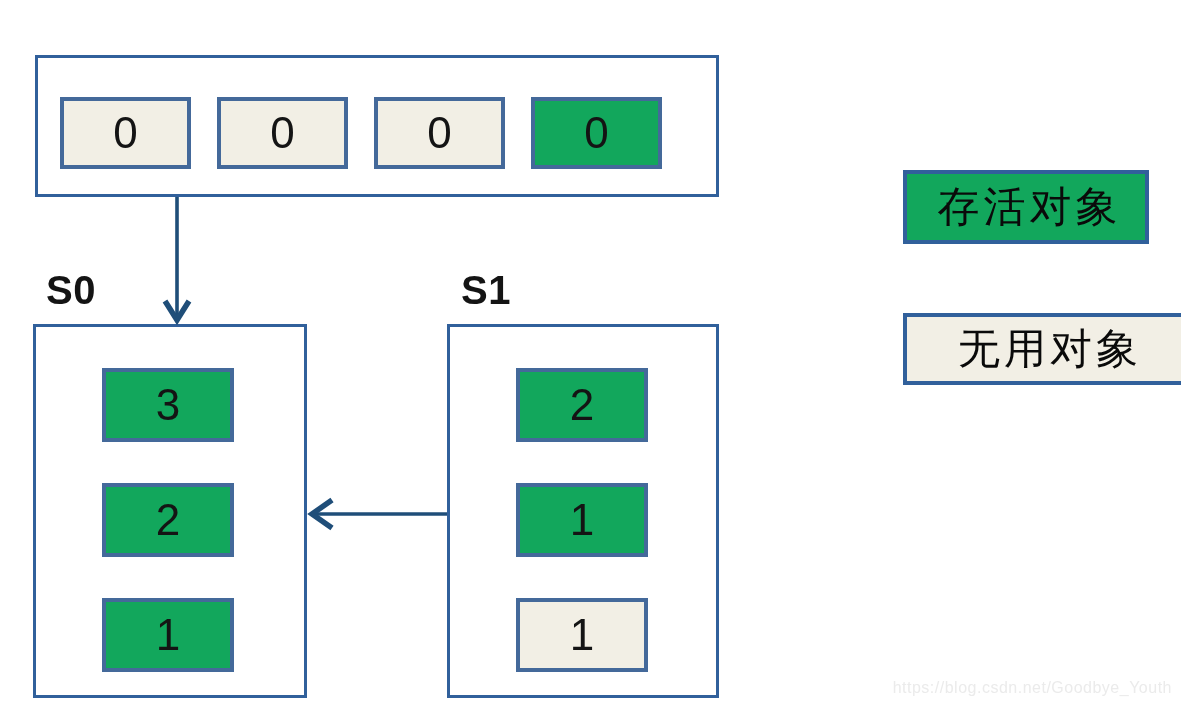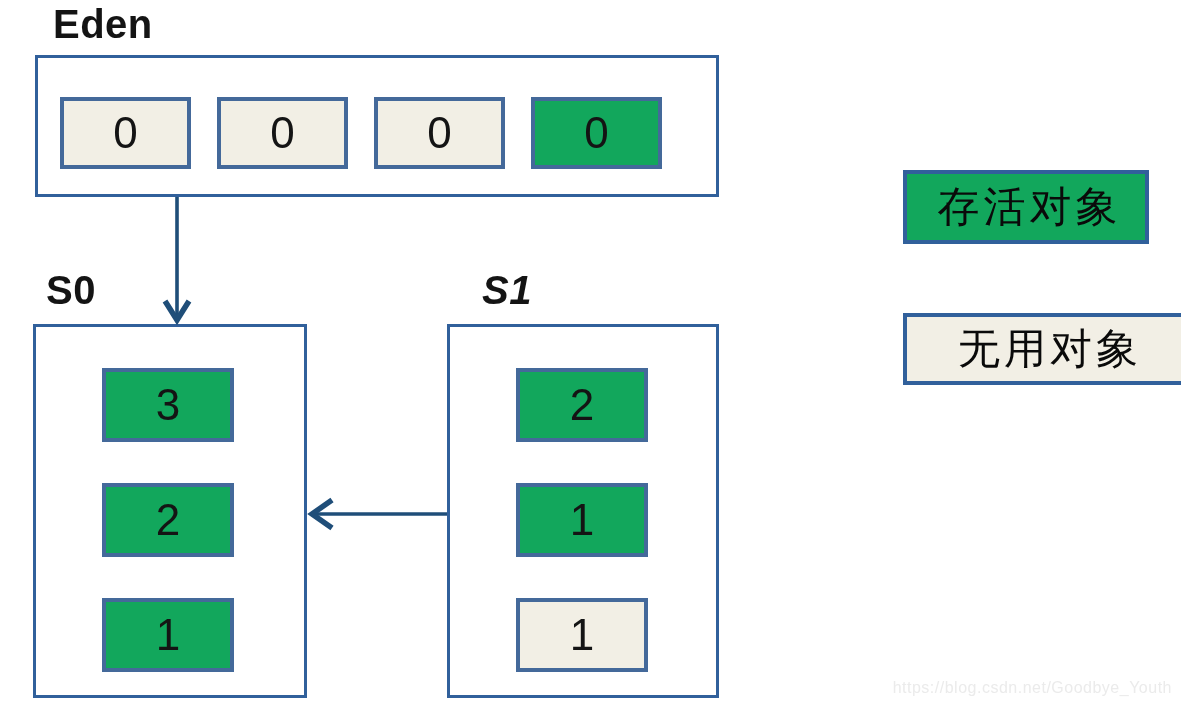--- a/index.html
+++ b/index.html
@@ -68,36 +68,35 @@
   #eden-label { left: 53px; top: 2px; }
   #eden-box   { left: 35px; top: 55px; width: 684px; height: 142px; }
   #eden-box .cell { top: 39px; width: 131px; height: 72px; }
   #eden-cell-0 { left: 22px; }
   #eden-cell-1 { left: 179px; }
   #eden-cell-2 { left: 336px; }
   #eden-cell-3 { left: 493px; }
 
   #s0-label { left: 46px; top: 268px; }
   #s0-box   { left: 33px; top: 324px; width: 274px; height: 374px; }
-  #s1-label { left: 482px; top: 268px; font-style: italic; }
+  #s1-label { left: 461px; top: 268px; }
   #s1-box   { left: 447px; top: 324px; width: 272px; height: 374px; }
   #s0-box .cell, #s1-box .cell { left: 66px; width: 132px; height: 74px; }
   .cell.row-0 { top: 41px; }
   .cell.row-1 { top: 156px; }
   .cell.row-2 { top: 271px; }
 
   #legend-live { left: 903px; top: 170px; width: 246px; height: 74px; }
   #legend-dead { left: 903px; top: 313px; width: 294px; height: 72px; }
 </style>
 </head>
 <body>
 
 <div class="stage">
 
-  <div class="section-label" id="eden-label">Eden</div>
   <div class="container-box" id="eden-box">
     <div class="cell dead" id="eden-cell-0">0</div>
     <div class="cell dead" id="eden-cell-1">0</div>
     <div class="cell dead" id="eden-cell-2">0</div>
     <div class="cell live" id="eden-cell-3">0</div>
   </div>
 
   <div class="section-label" id="s0-label">S0</div>
   <div class="container-box" id="s0-box">
     <div class="cell row-0 live">3</div>

